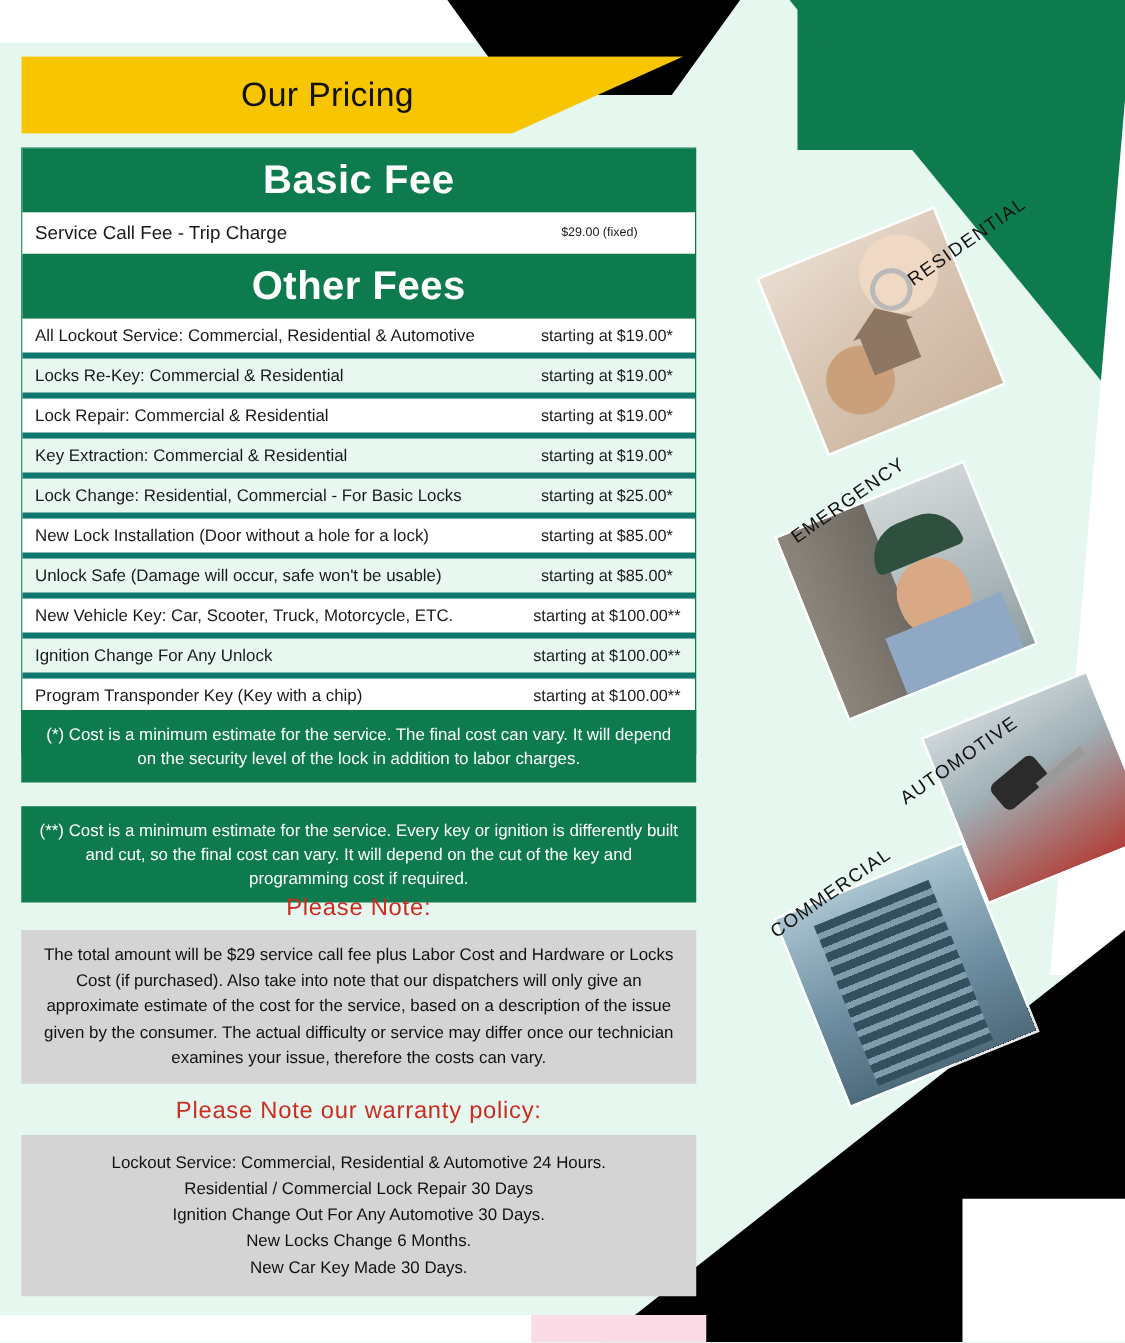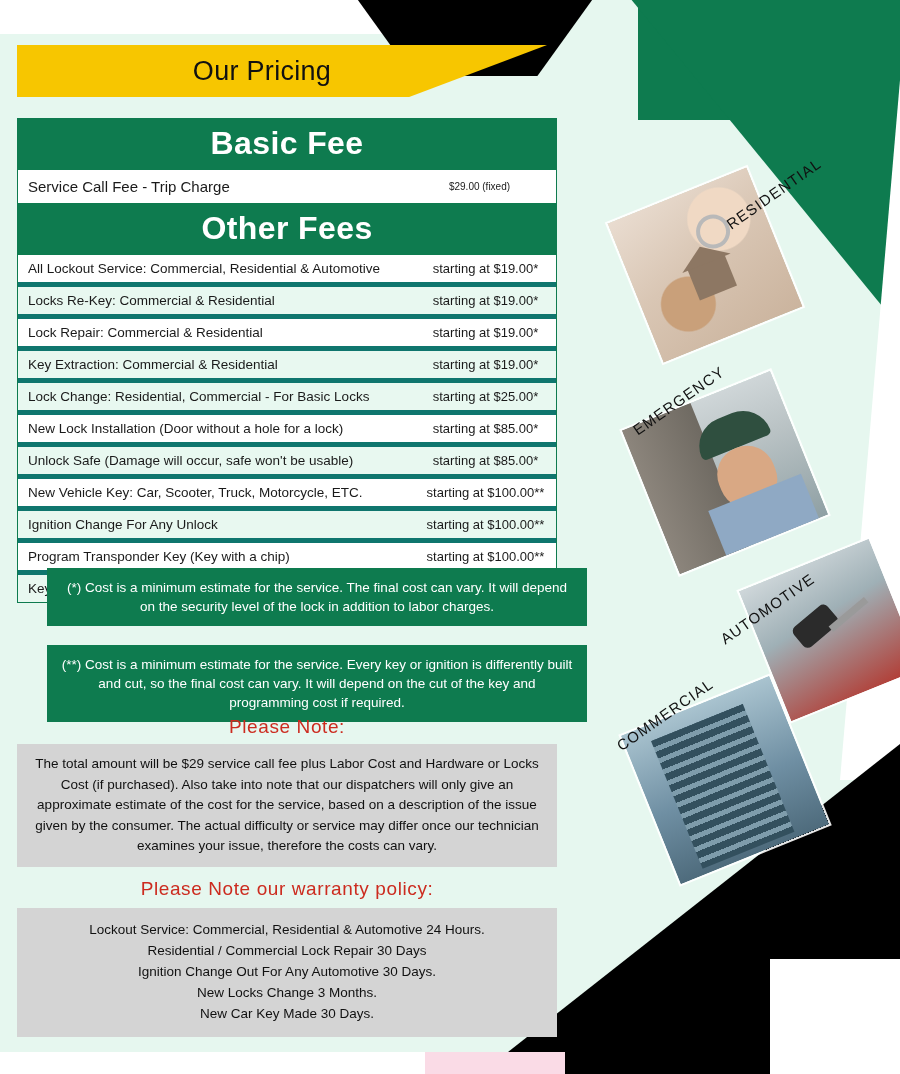--- a/index.html
+++ b/index.html
@@ -76,21 +76,21 @@
   .shape-pink-bottom {
     position: absolute;
     left: 425px; bottom: 0;
     width: 140px; height: 22px;
     background: #fadbe6;
   }
   
   .header-ribbon {
     position: absolute;
     left: 17px; top: 45px;
-    width: 530px; height: 52px;
+    width: 530px; height: 62px;
     background: #f7c600;
     clip-path: polygon(0% 0%, 100% 0%, 74% 100%, 0% 100%);
     display: flex;
     align-items: center;
   }
   .header-ribbon .title {
     width: 490px;
     text-align: center;
     font-size: 27px;
     color: #111111;
@@ -151,21 +151,20 @@
     position: absolute;
     left: 17px;
     width: 540px;
     background: #0e7b4f;
     color: #ffffff;
     box-sizing: border-box;
     padding: 10px 12px;
     font-size: 13.5px;
     line-height: 1.42;
     text-align: center;
-    margin-left: 30px;
   }
   #note-star { top: 568px; }
   #note-dstar { top: 645px; }
 
   
   .please-note {
     position: absolute;
     left: 17px;
     width: 540px;
     text-align: center;
@@ -376,21 +375,21 @@
   <div class="note-green" id="note-dstar">(**) Cost is a minimum estimate for the service. Every key or ignition is differently built and cut, so the final cost can vary. It will depend on the cut of the key and programming cost if required.</div>
 
   <div class="please-note" id="pn1">Please Note:</div>
   <div class="grey-box" id="grey1">The total amount will be $29 service call fee plus Labor Cost and Hardware or Locks Cost (if purchased). Also take into note that our dispatchers will only give an approximate estimate of the cost for the service, based on a description of the issue given by the consumer. The actual difficulty or service may differ once our technician examines your issue, therefore the costs can vary.</div>
 
   <div class="please-note" id="pn2">Please Note our warranty policy:</div>
   <div class="grey-box" id="grey2">
     <div>Lockout Service: Commercial, Residential &amp; Automotive 24 Hours.</div>
     <div>Residential / Commercial Lock Repair 30 Days</div>
     <div>Ignition Change Out For Any Automotive 30 Days.</div>
-    <div>New Locks Change 3 Months.</div>
+    <div>New Locks Change 6 Months.</div>
     <div>New Car Key Made 30 Days.</div>
   </div>
 
   <div class="photo" id="photo-residential">
     <div class="inner">
       <div class="key-ring"></div>
       <div class="house"></div>
     </div>
   </div>
   <div class="cap" id="cap-residential">RESIDENTIAL</div>

